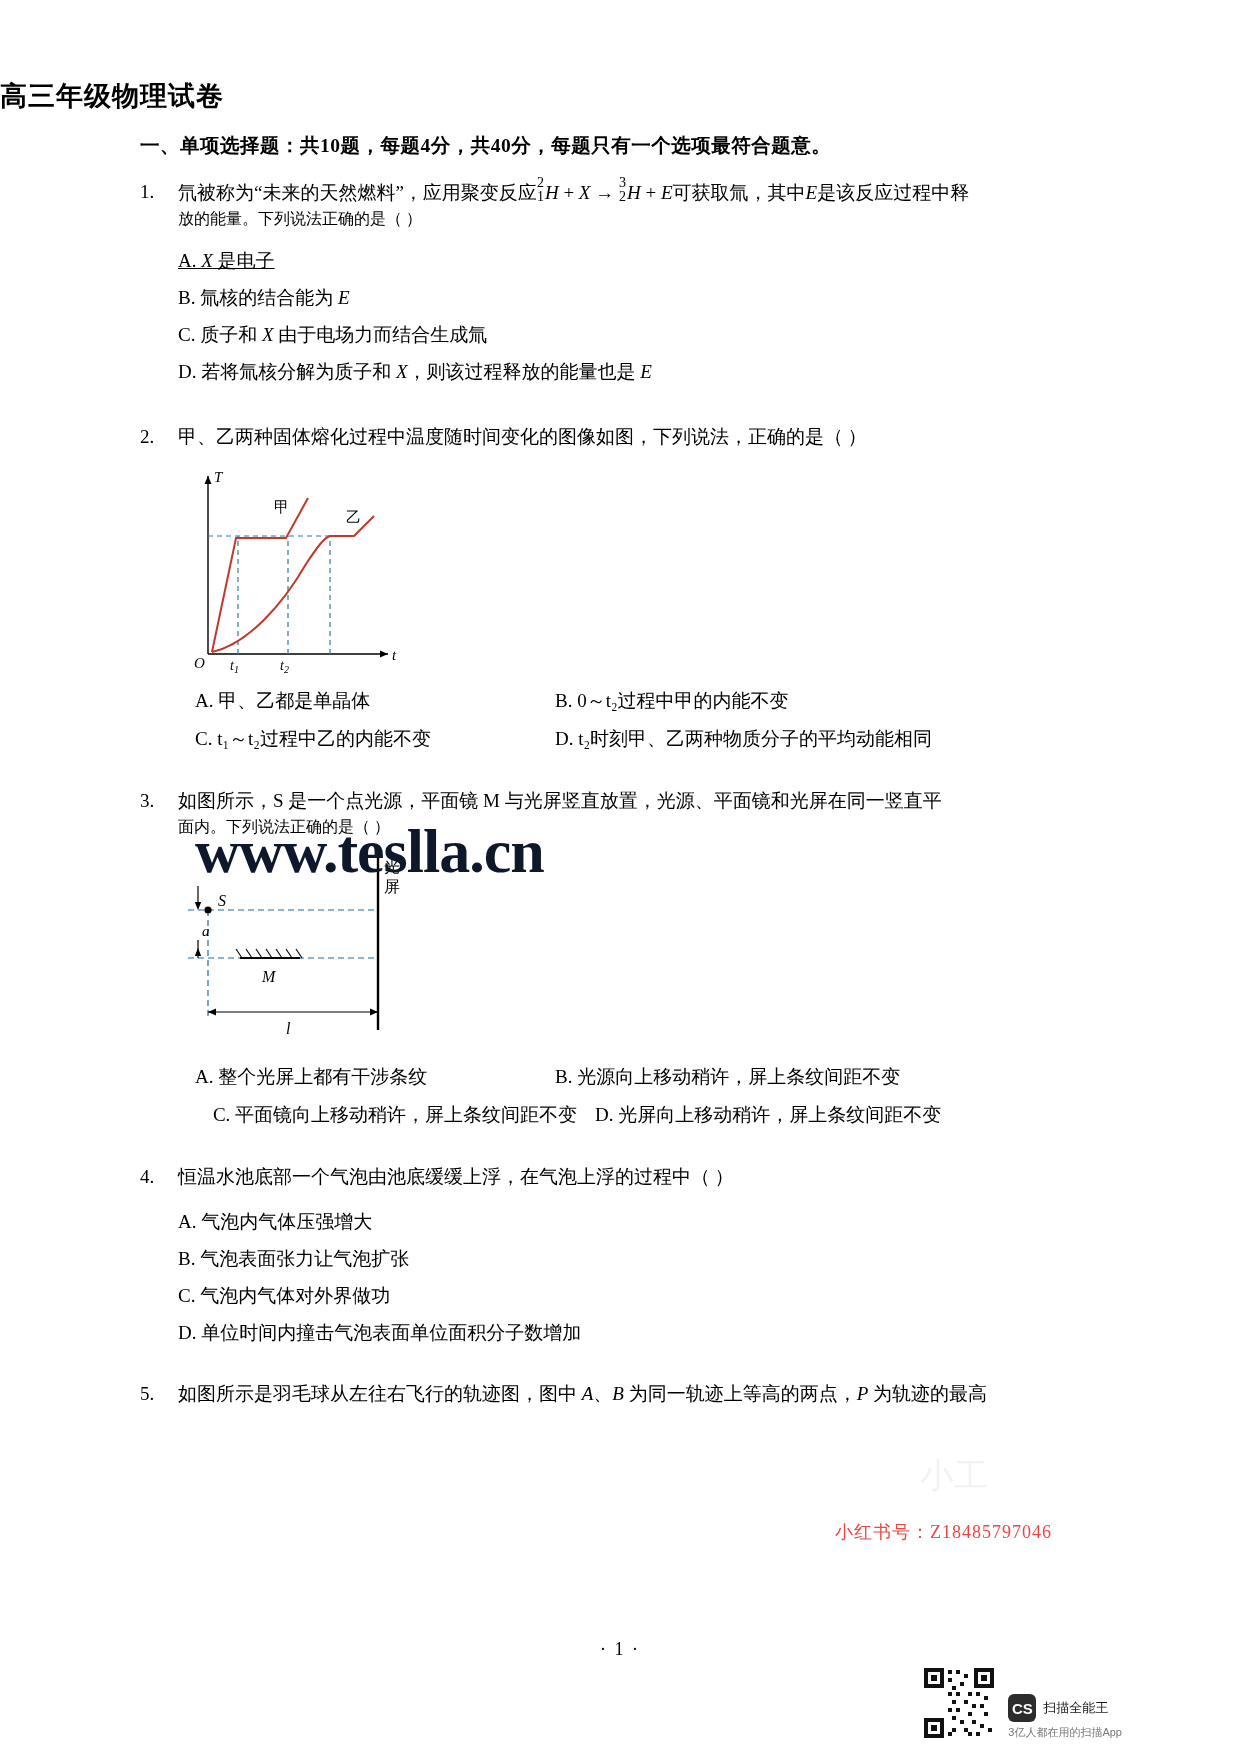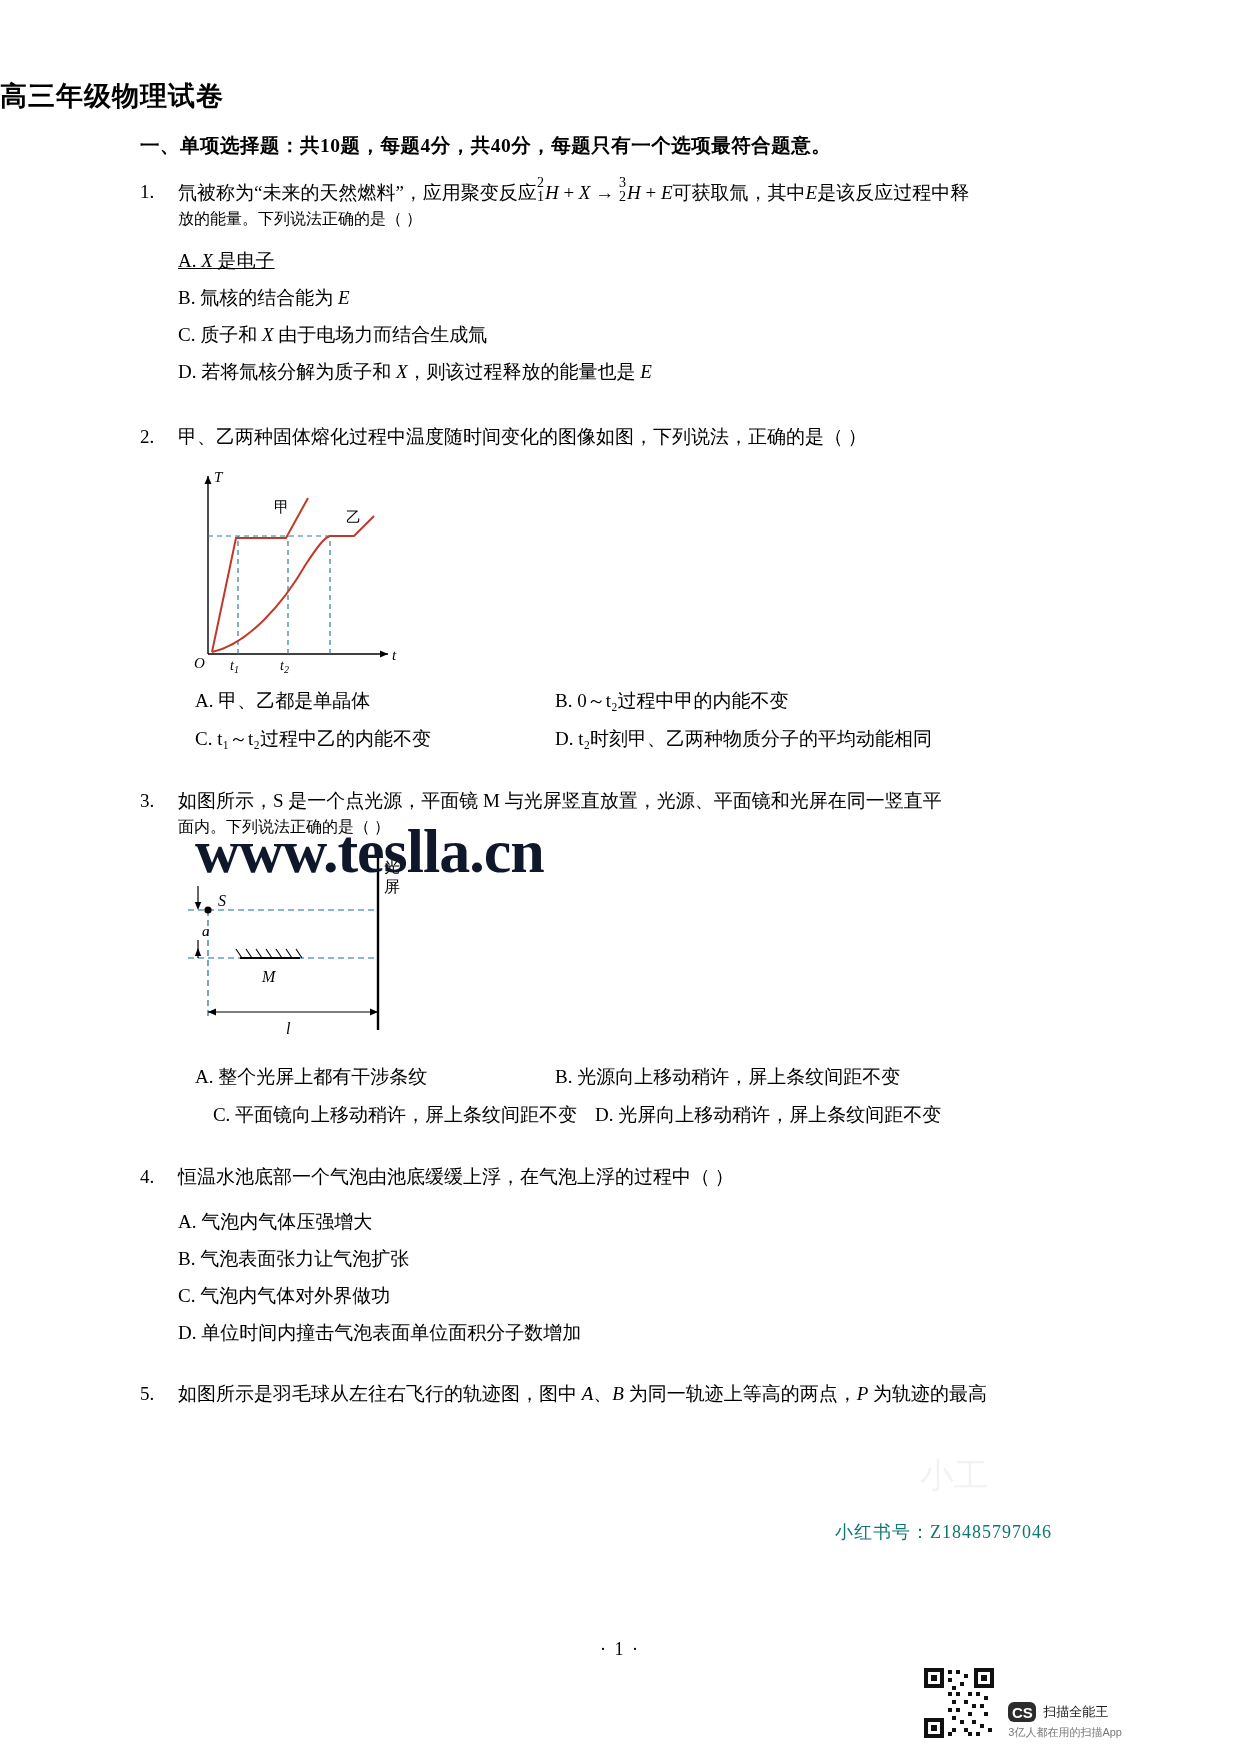--- a/index.html
+++ b/index.html
@@ -48,26 +48,26 @@
     font-size:62px;
     color:#0f172a;
     letter-spacing:-1px;
     white-space:nowrap;
     pointer-events:none;
   }
   .xhs {
     position:absolute;
     right:188px; bottom:288px;
     font-size:18px;
-    color:#0f766e;
+    color:#ef4444;
     letter-spacing:1px;
   }
   .scanbox { position:absolute; right:118px; bottom:92px; display:flex; align-items:flex-end; gap:12px; }
   .qr { width:74px; height:74px; }
-  .cs-logo { width:28px; height:20px; border-radius:6px; background:#2c2c2c; color:#fff; font-size:15px; font-weight:bold; display:flex; align-items:center; justify-content:center; font-family:"Liberation Sans", sans-serif; }
+  .cs-logo { width:28px; height:28px; border-radius:6px; background:#2c2c2c; color:#fff; font-size:15px; font-weight:bold; display:flex; align-items:center; justify-content:center; font-family:"Liberation Sans", sans-serif; }
   .cs-txt { font-family:"Liberation Sans", sans-serif; }
   .cs-main { font-size:13px; font-weight:normal; color:#1a1a1a; }
   .cs-sub { font-size:11px; color:#777; margin-top:3px; }
   .faint { position:absolute; right:210px; bottom:330px; width:110px; height:55px; opacity:0.10; }
 </style>
 </head>
 <body>
 
 <div class="page">
 

